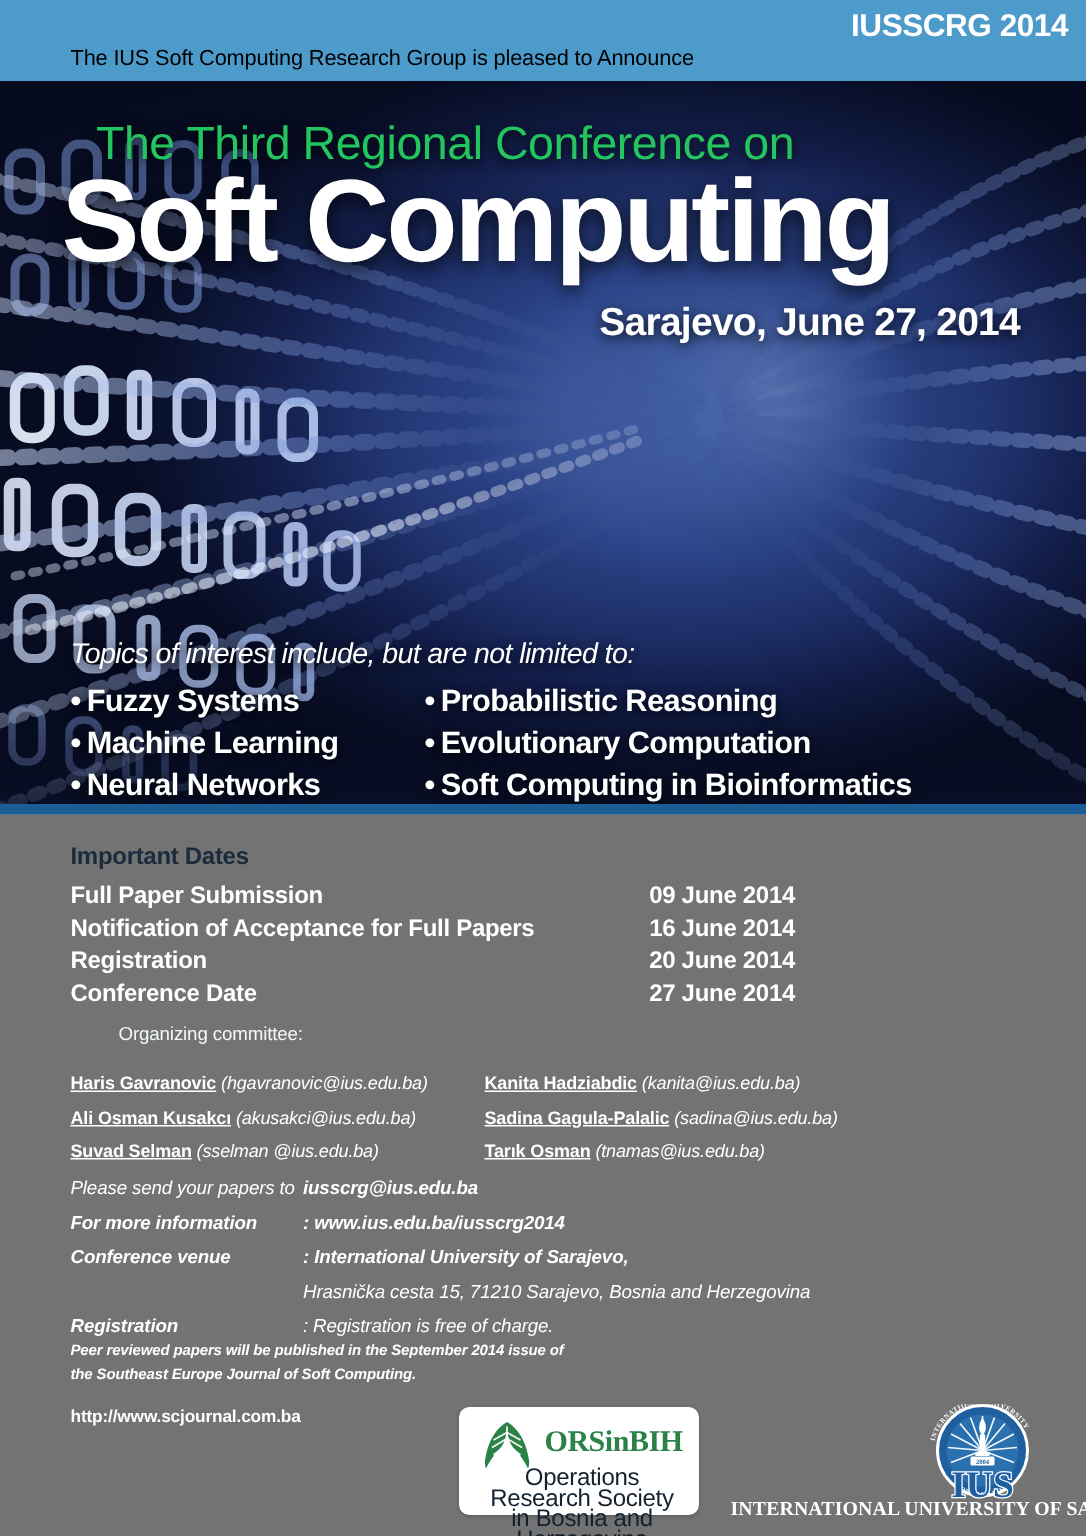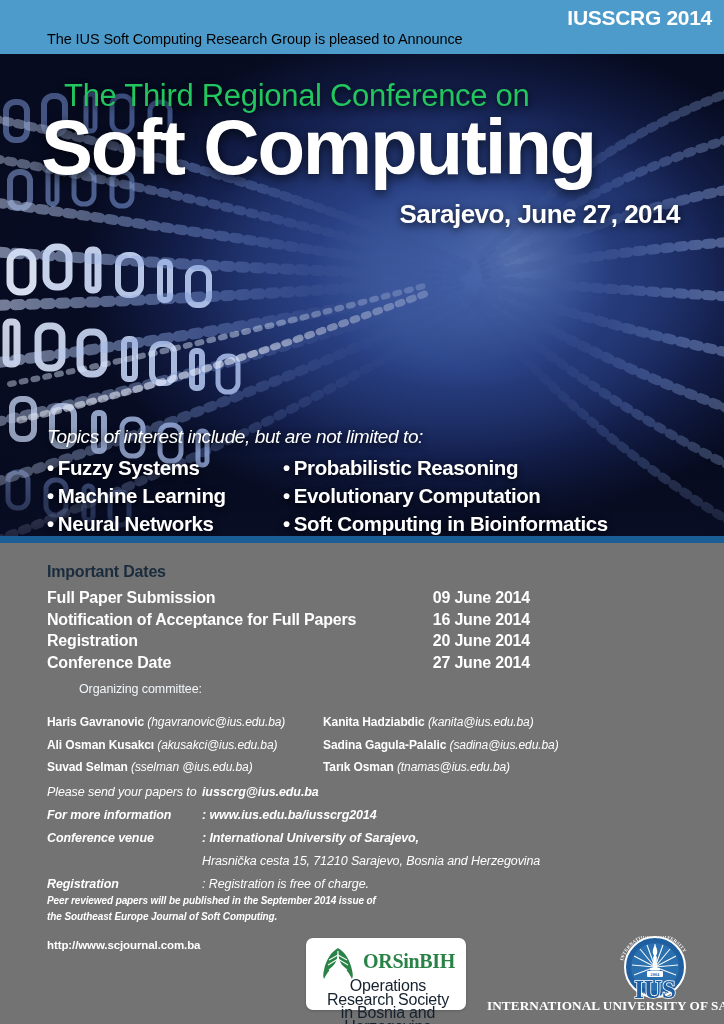--- a/index.html
+++ b/index.html
@@ -203,21 +203,21 @@
   }
   .org-col.left  { left: 47px; }
   .org-col.right { left: 323px; }
   .org-person {
     font-size: 12px;
     color: #ffffff;
     line-height: 22.5px;
     white-space: nowrap;
     letter-spacing: -0.1px;
   }
-  .org-person .nm { font-weight: bold; }
+  .org-person .nm { font-weight: bold; text-decoration: underline; }
   .org-person .em { font-style: italic; font-weight: normal; }
 
   
   .contact {
     position: absolute;
     left: 47px; top: 238px;
     width: 600px;
     font-style: italic;
   }
   .c-row {

